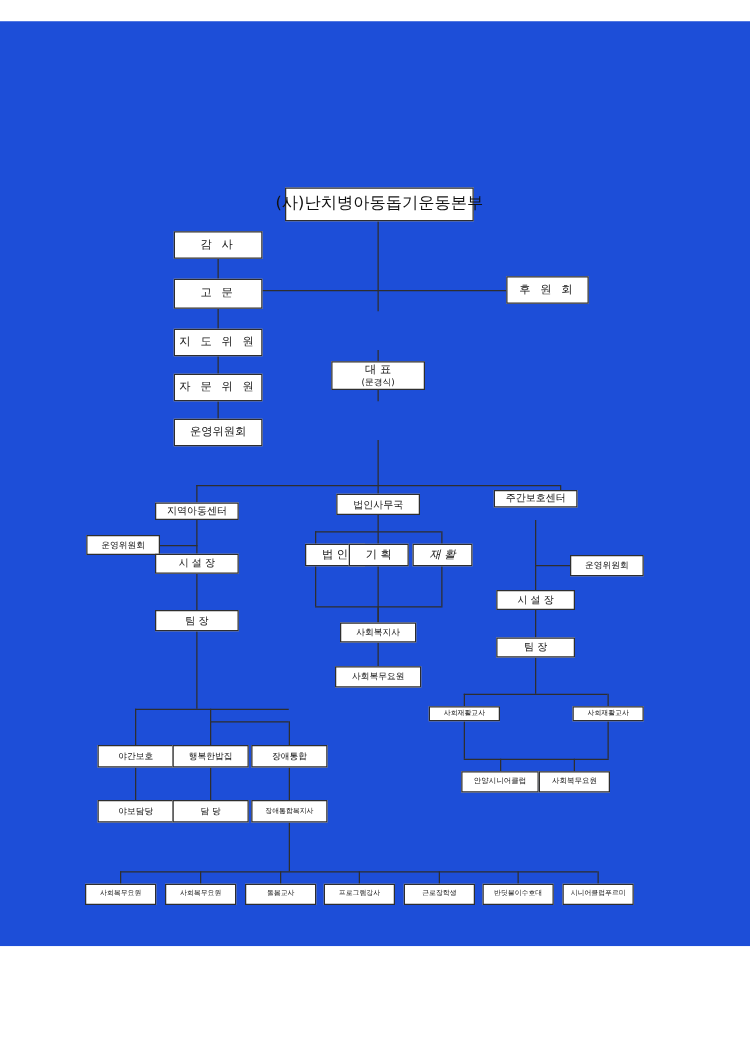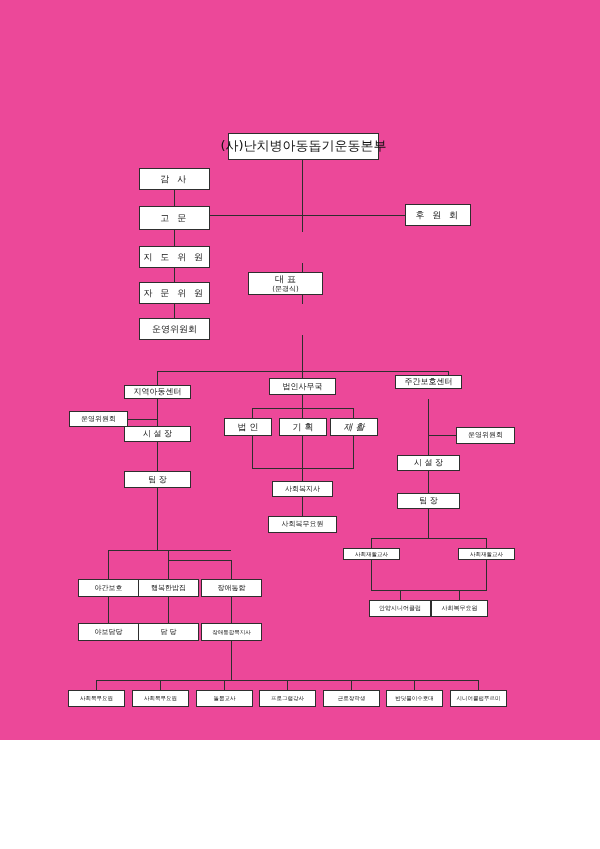--- a/index.html
+++ b/index.html
@@ -7,22 +7,23 @@
     padding: 0;
     background: #ffffff;
   }
   body {
     font-family: "DejaVu Sans", "Liberation Sans", sans-serif;
   }
   #page {
     position: relative;
     width: 600px;
     height: 740px;
-    background: #ec4899;
+    background: #1d4ed8;
     overflow: hidden;
+    margin-top: 17px;
   }
   .node {
     position: absolute;
     box-sizing: border-box;
     border: 1px solid #2e2e2e;
     background: #ffffff;
     color: #111111;
     display: flex;
     flex-direction: column;
     align-items: center;
@@ -146,21 +147,21 @@
     <span class="l1">자 문 위 원</span>
   </div>
   <div class="node lvl-b" style="left:139px; top:318px; width:71px; height:22px;">
     <span class="l1">운영위원회</span>
   </div>
 
   <div class="node lvl-a" style="left:405px; top:204px; width:66px; height:22px;">
     <span class="l1">후  원  회</span>
   </div>
 
-  <div class="node lvl-b" style="left:248px; top:272px; width:75px; height:23px;justify-content:center;">
+  <div class="node lvl-b" style="left:265px; top:272px; width:75px; height:23px;justify-content:center;">
     <span class="l1">대  표</span>
     <span class="l2 sub">(문경식)</span>
   </div>
 
   <div class="node lvl-c" style="left:124px; top:385px; width:67px; height:14px;">
     <span class="l1">지역아동센터</span>
   </div>
   <div class="node lvl-d" style="left:69px; top:411px; width:59px; height:16px;">
     <span class="l1">운영위원회</span>
   </div>
@@ -209,21 +210,21 @@
   <div class="node lvl-e" style="left:386px; top:690px; width:57px; height:17px;">
     <span class="l1">반딧불이수호대</span>
   </div>
   <div class="node lvl-e" style="left:450px; top:690px; width:57px; height:17px;">
     <span class="l1">시니어클럽푸르미</span>
   </div>
 
   <div class="node lvl-c" style="left:269px; top:378px; width:67px; height:17px;">
     <span class="l1">법인사무국</span>
   </div>
-  <div class="node lvl-b" style="left:224px; top:418px; width:48px; height:18px;">
+  <div class="node lvl-b" style="left:244px; top:418px; width:48px; height:18px;">
     <span class="l1">법  인</span>
   </div>
   <div class="node lvl-b" style="left:279px; top:418px; width:48px; height:18px;">
     <span class="l1">기  획</span>
   </div>
   <div class="node lvl-b" style="left:330px; top:418px; width:48px; height:18px;font-style:italic;">
     <span class="l1">재  활</span>
   </div>
   <div class="node lvl-d" style="left:272px; top:481px; width:61px; height:16px;">
     <span class="l1">사회복지사</span>

